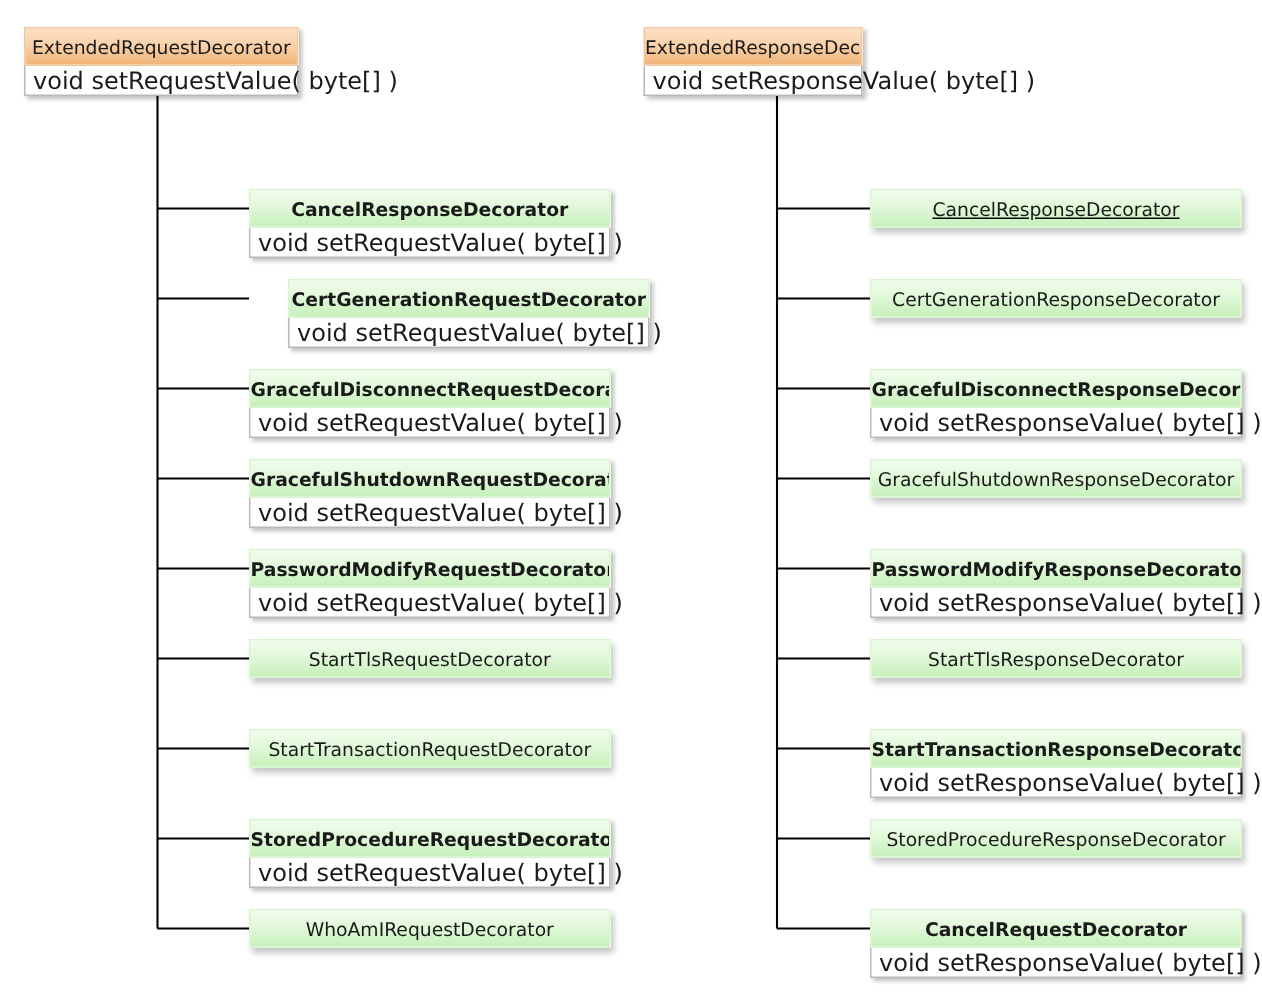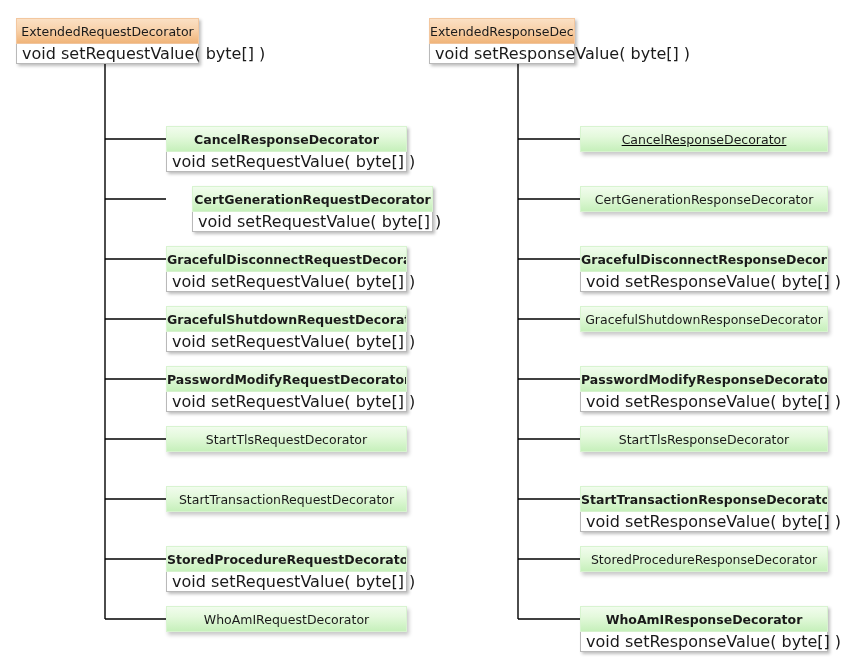--- a/index.html
+++ b/index.html
@@ -189,19 +189,19 @@
       <div class="uml-class green" style="left: 580px; top: 486px; width: 248px;">
         <div class="uml-title bold">StartTransactionResponseDecorator</div>
         <div class="uml-members">
           <div class="uml-member">void setResponseValue( byte[] )</div>
         </div>
       </div>
       <div class="uml-class green no-members" style="left: 580px; top: 546px; width: 248px;">
         <div class="uml-title">StoredProcedureResponseDecorator</div>
       </div>
       <div class="uml-class green" style="left: 580px; top: 606px; width: 248px;">
-        <div class="uml-title bold">WhoAmIResponseDecorator</div>
+        <div class="uml-title bold">CancelRequestDecorator</div>
         <div class="uml-members">
           <div class="uml-member">void setResponseValue( byte[] )</div>
         </div>
       </div>
     </div>
 </div>
 
 </body></html>

